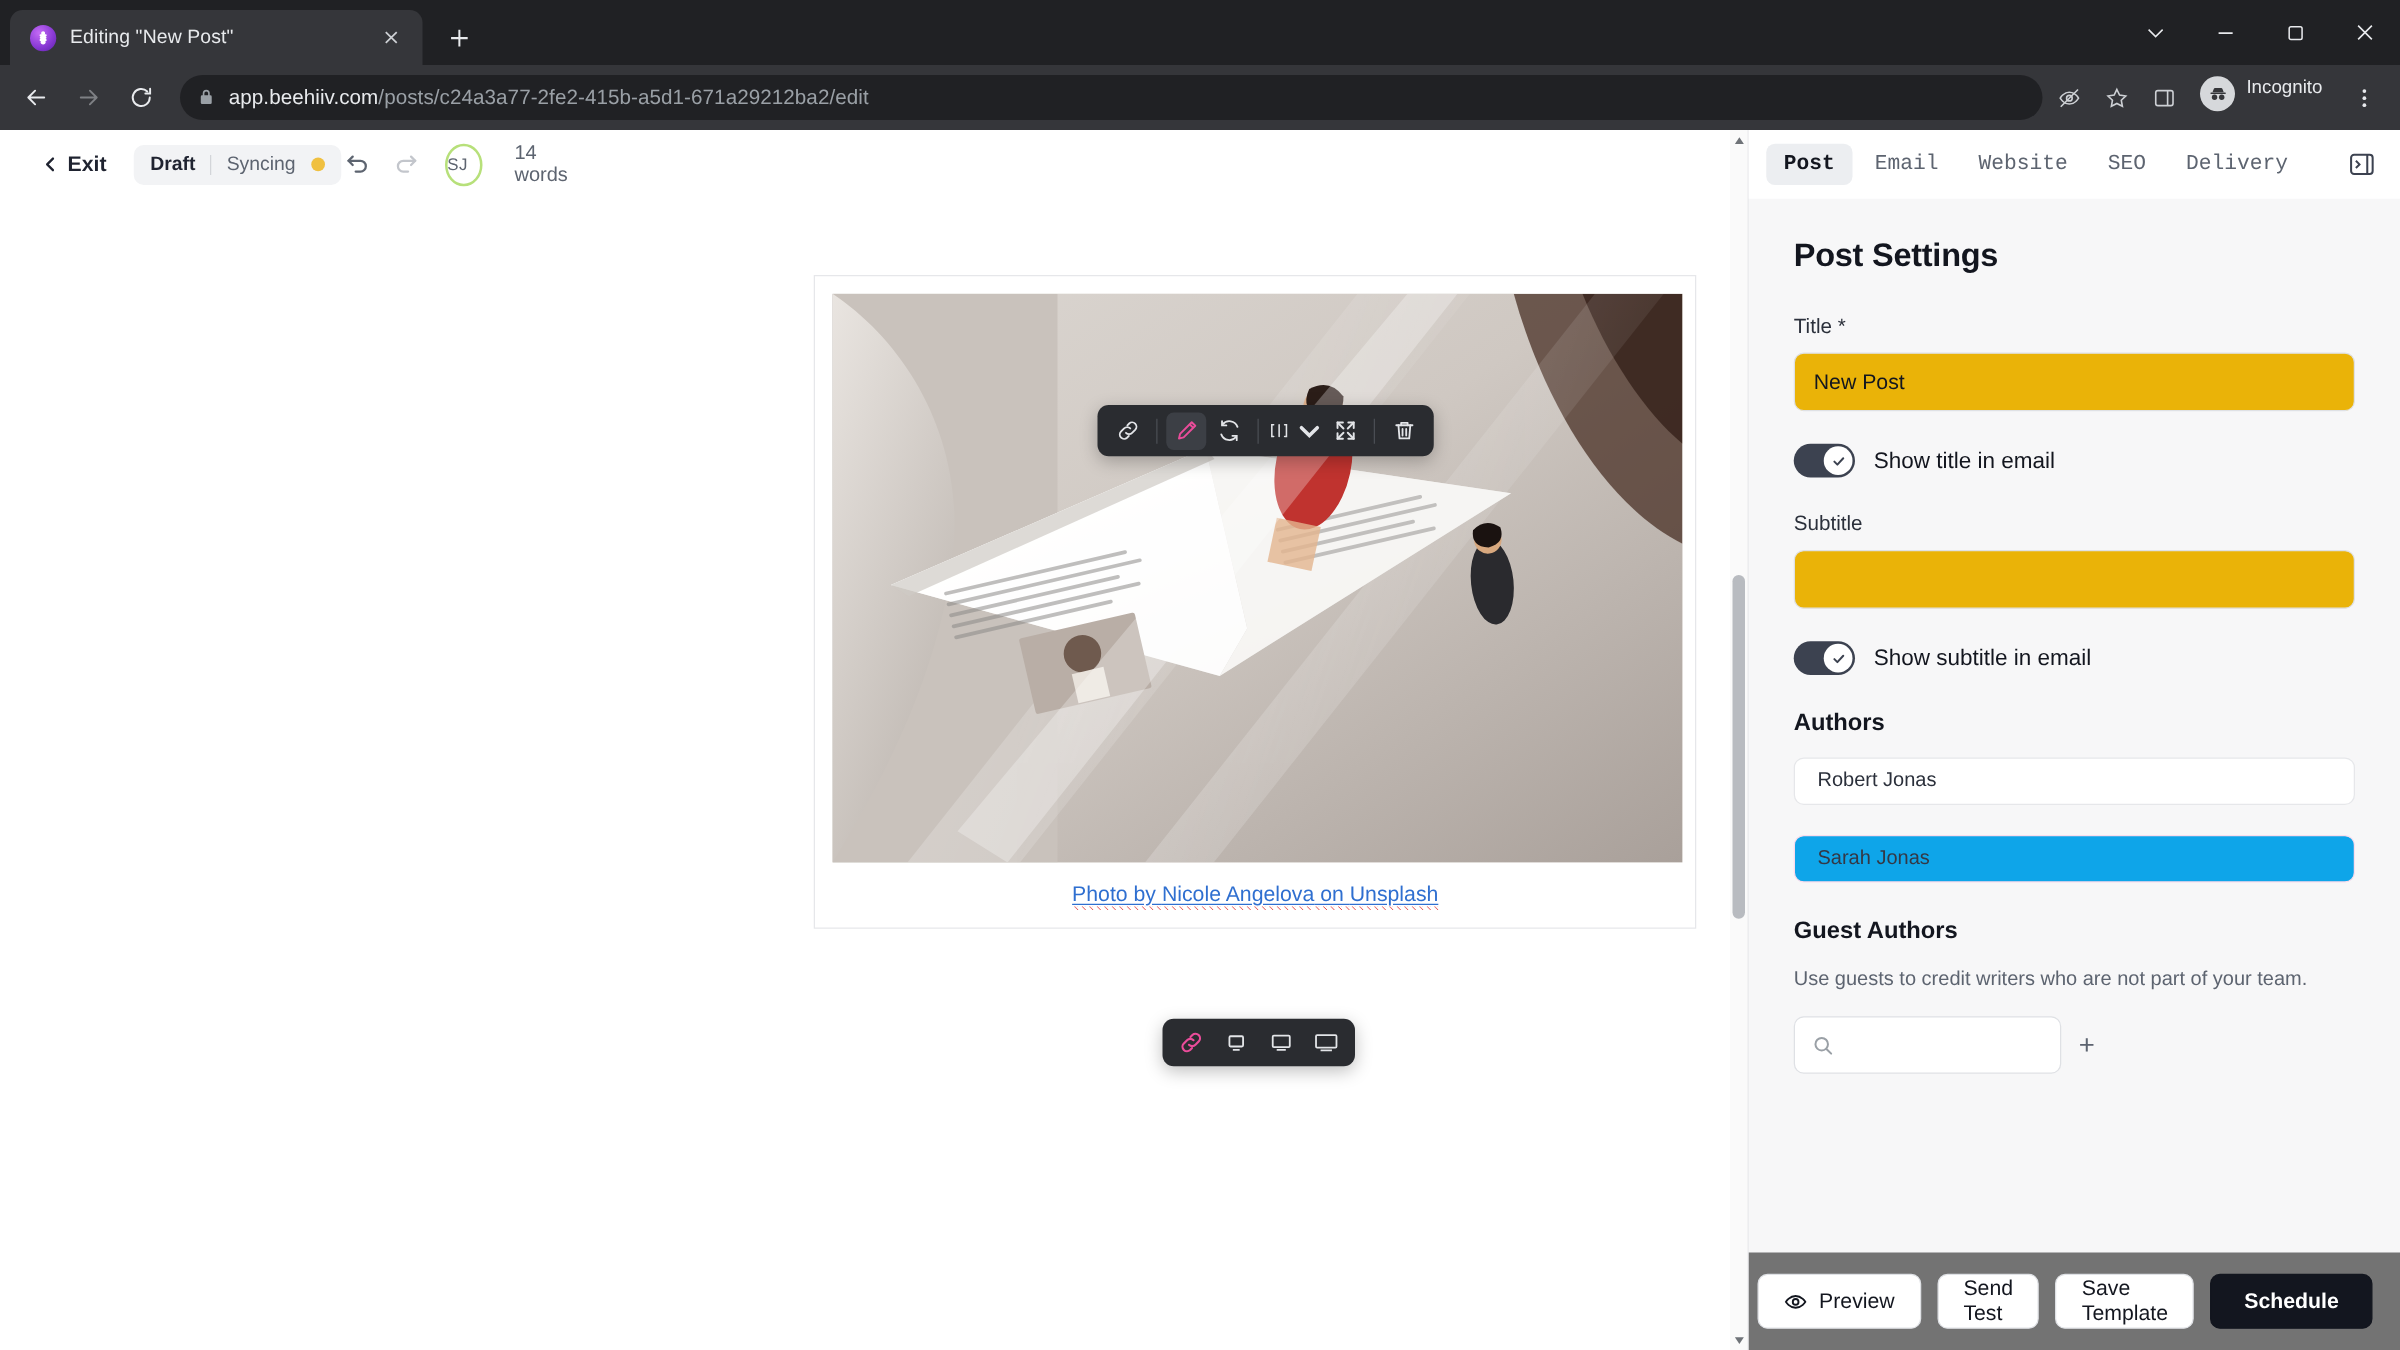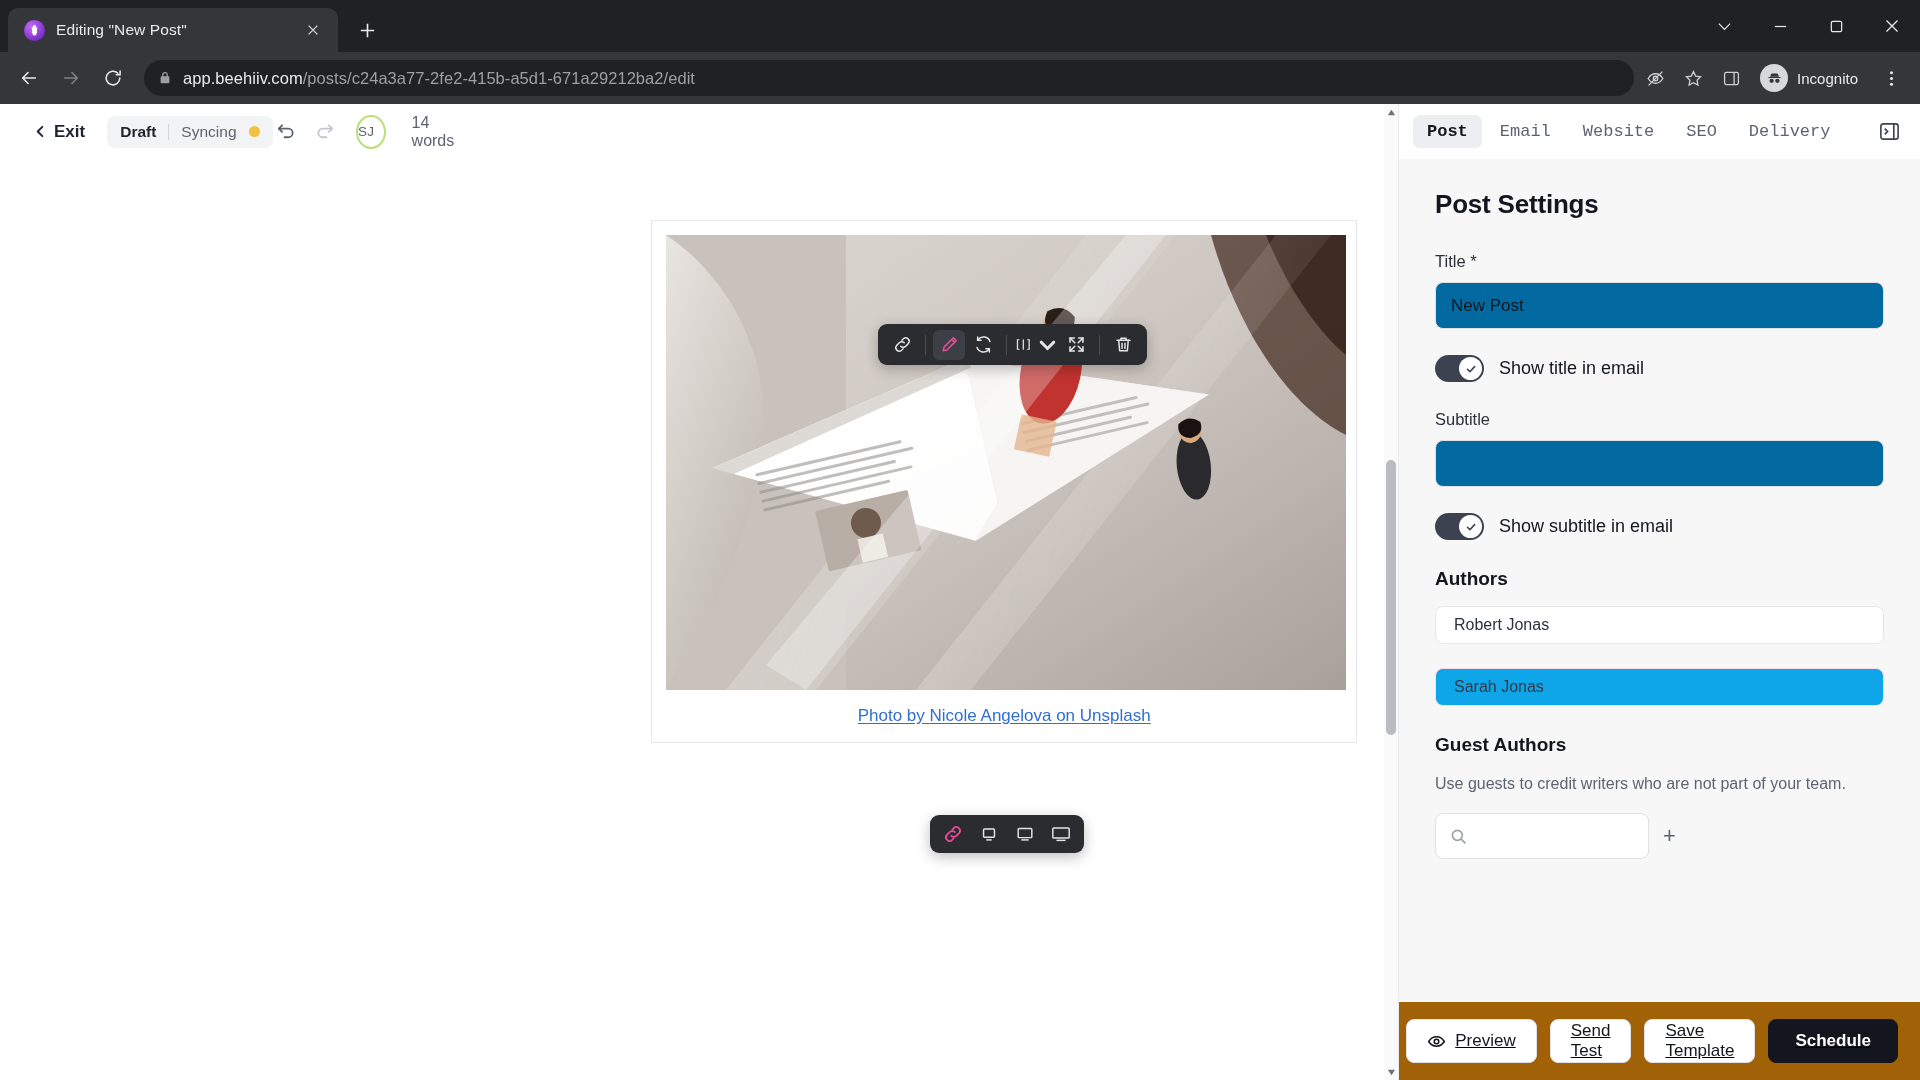--- a/index.html
+++ b/index.html
@@ -69,21 +69,21 @@
   .lock svg { width: 14px; height: 14px; }
   .url { font-size: 16.5px; color: #9aa0a6; white-space: nowrap; overflow: hidden;
          text-overflow: ellipsis; letter-spacing: .05px; }
   .url b { color: #e8eaed; font-weight: 400; }
   .omni-icon {
     width: 34px; height: 34px; display: flex; align-items: center; justify-content: center;
     color: #cdd0d4; flex: 0 0 34px;
   }
   .omni-icon svg { width: 19px; height: 19px; }
   .incognito-pill {
-    display: flex; align-items: center; gap: 9px; height: 34px; padding: 0 12px 0 4px;
+    display: flex; gap: 9px; height: 34px; padding: 0 12px 0 4px;
     border-radius: 17px; margin-left: 4px;
   }
   .incog-av {
     width: 28px; height: 28px; border-radius: 50%; background: #d6d8db;
     display: flex; align-items: center; justify-content: center; color: #35363a;
   }
   .incog-av svg { width: 17px; height: 17px; }
   .incog-label { color: #e8eaed; font-size: 15px; }
   .kebab { width: 34px; height: 40px; display: flex; align-items: center; justify-content: center;
            color: #e8eaed; flex: 0 0 34px; }
@@ -235,21 +235,21 @@
   }
   .panel-collapse svg { width: 23px; height: 23px; }
 
   .panel-body {
     flex: 1; padding: 30px 36px 0 36px; overflow: hidden; position: relative;
   }
   .panel-title { font-size: 26px; font-weight: 700; color: #13161f; margin-bottom: 32px; letter-spacing: -.2px; }
   .fld-label { font-size: 16.5px; color: #2b303b; margin-bottom: 11px; }
   .fld-label.req { color: #2b303b; }
   .text-input {
-    width: 100%; height: 47px; background: #0369a1; border: 1px solid #dfe1e5;
+    width: 100%; height: 47px; background: #eab308; border: 1px solid #dfe1e5;
     border-radius: 8px; display: flex; align-items: center; padding: 0 15px;
     font-size: 17px; color: #13161f; margin-bottom: 26px;
   }
   .toggle-row { display: flex; align-items: center; gap: 15px; margin-bottom: 28px; }
   .toggle {
     width: 49px; height: 27px; border-radius: 14px; background: #3c4250;
     display: flex; align-items: center; justify-content: flex-end; padding: 0 2px; flex: 0 0 49px;
   }
   .toggle-knob {
     width: 23px; height: 23px; border-radius: 50%; background: #fff;
@@ -268,21 +268,21 @@
   .ghost-row { display: flex; gap: 14px; align-items: center; }
   .ghost-input {
     width: 214px; height: 46px; border: 1px solid #dfe1e5; border-radius: 8px; background: #fff;
     display: flex; align-items: center; padding: 0 14px; gap: 9px; color: #9aa0a6;
   }
   .ghost-input svg { width: 17px; height: 17px; }
   .ghost-plus { font-size: 22px; color: #5d6470; }
 
   .panel-footer {
     height: 78px; display: flex; align-items: center; justify-content: flex-end;
-    gap: 13px; padding: 0 22px; background: #a16207; flex: 0 0 78px; text-decoration: underline;
+    gap: 13px; padding: 0 22px; background: #737373; flex: 0 0 78px;
   }
   .btn {
     height: 44px; border-radius: 8px; display: flex; align-items: center; justify-content: center;
     gap: 9px; padding: 0 20px; font-size: 17px; background: #ffffff;
     border: 1px solid #dfe1e5; color: #13161f;
   }
   .btn svg { width: 19px; height: 19px; }
   .btn.primary { background: #13161f; border-color: #13161f; color: #ffffff; font-weight: 600; padding: 0 26px; }
 </style>
 </head>

